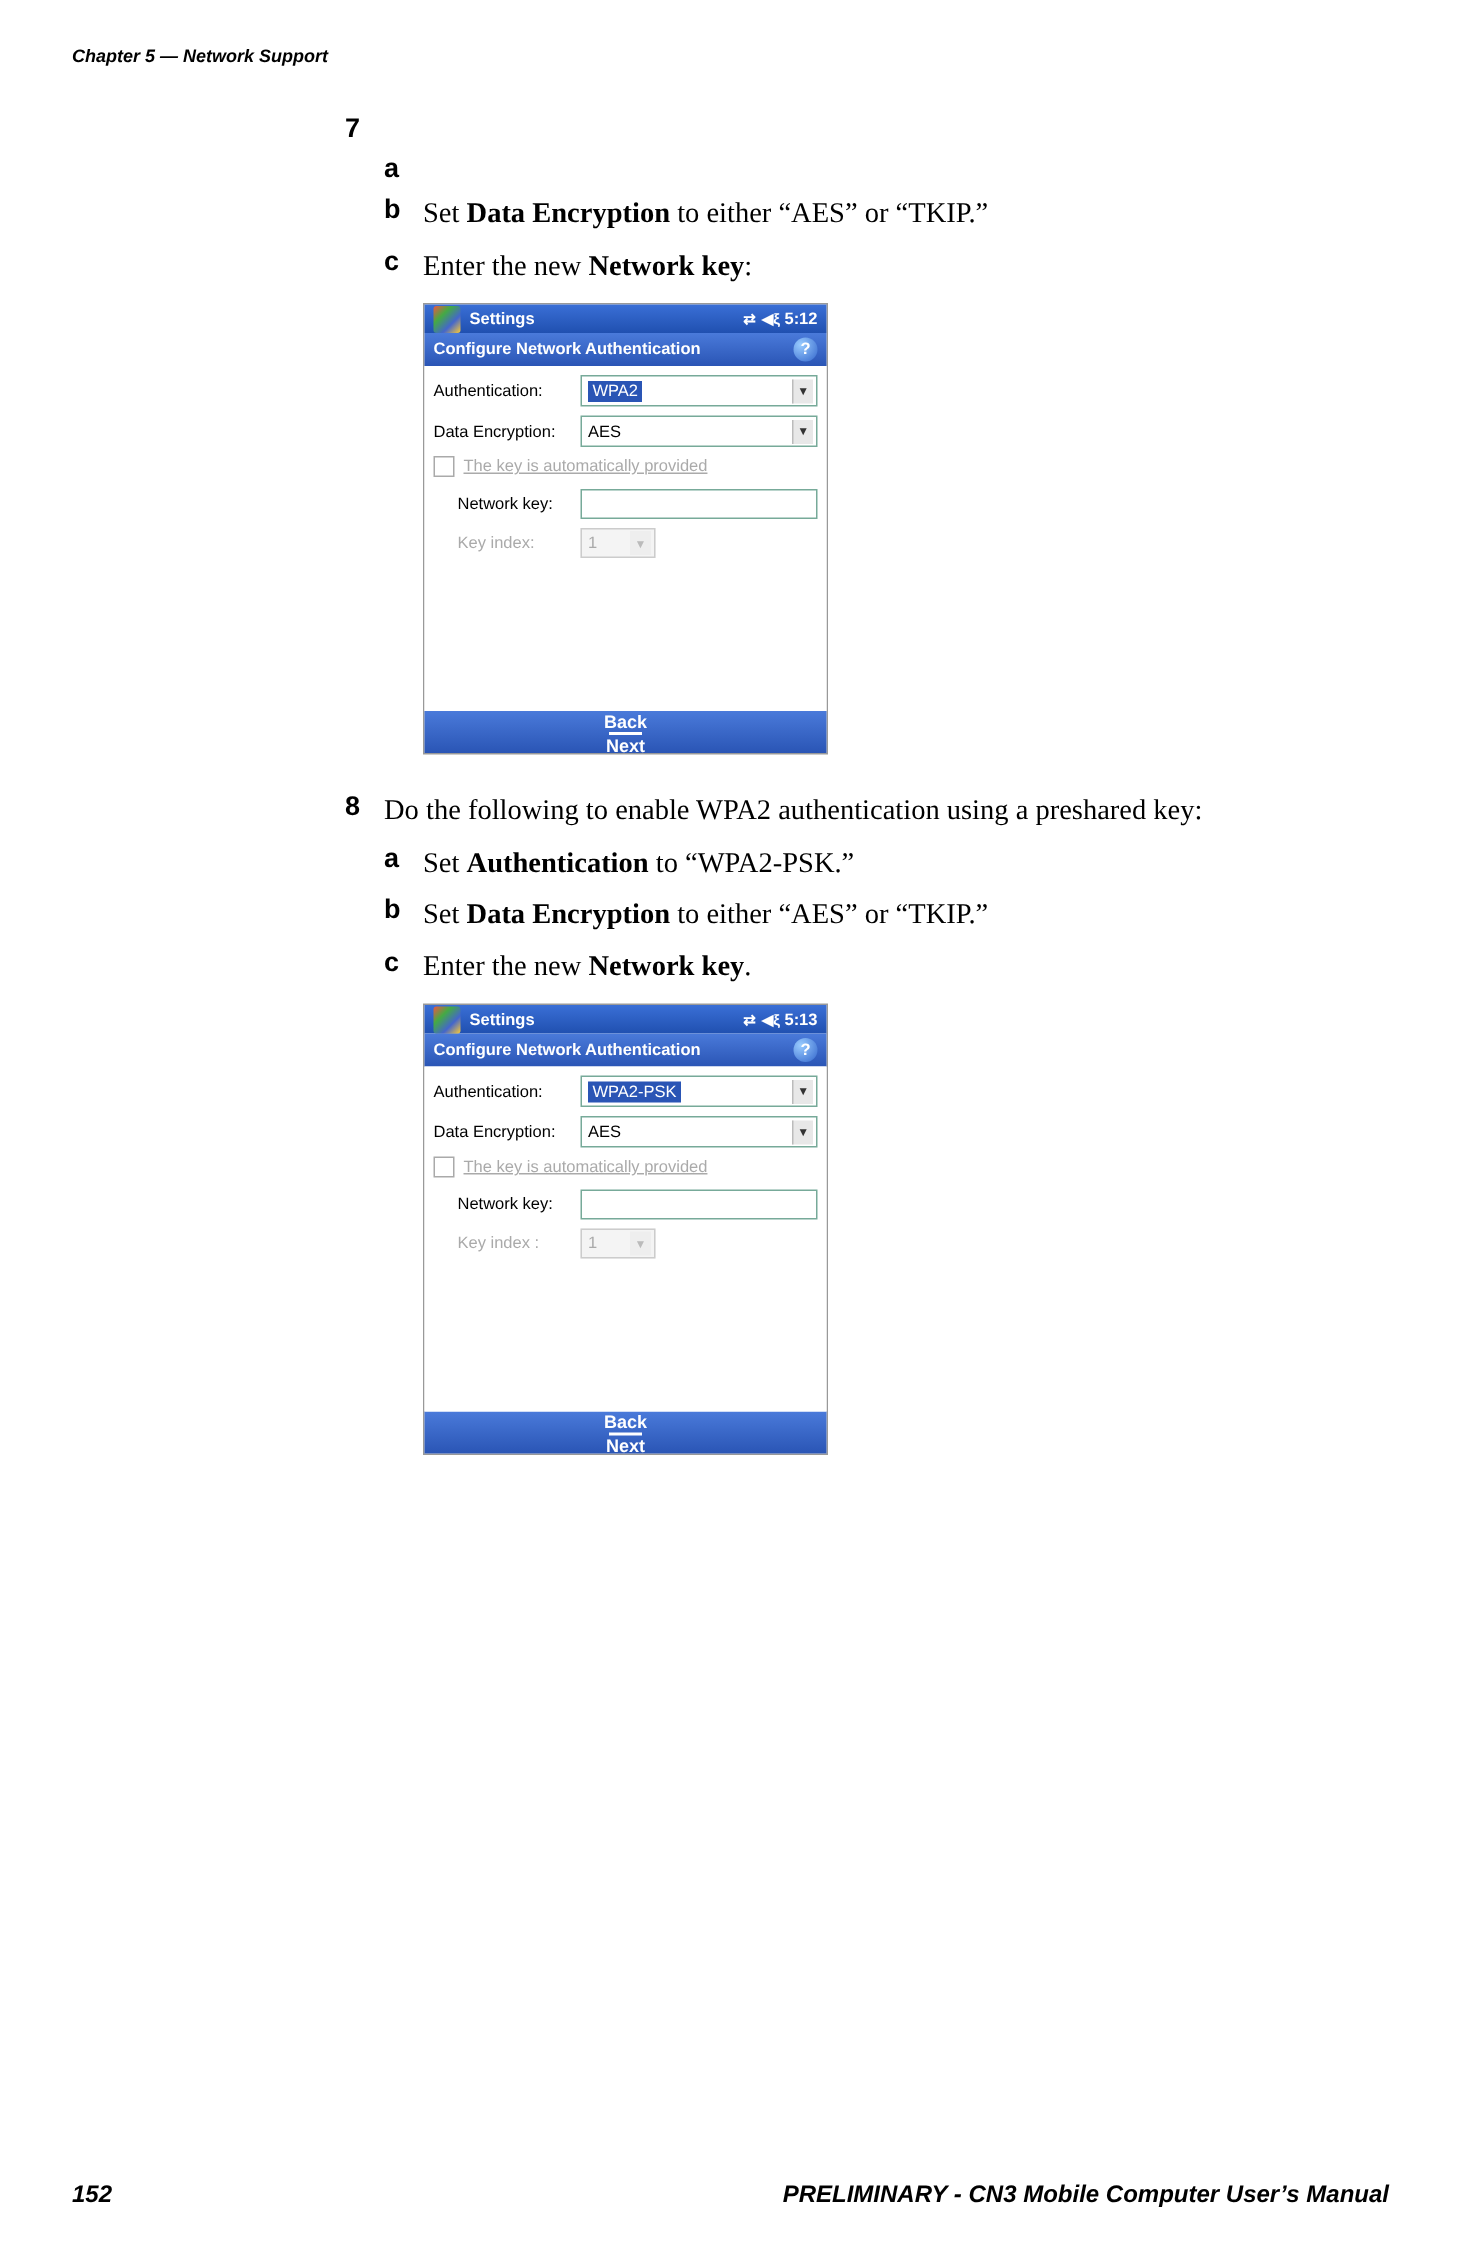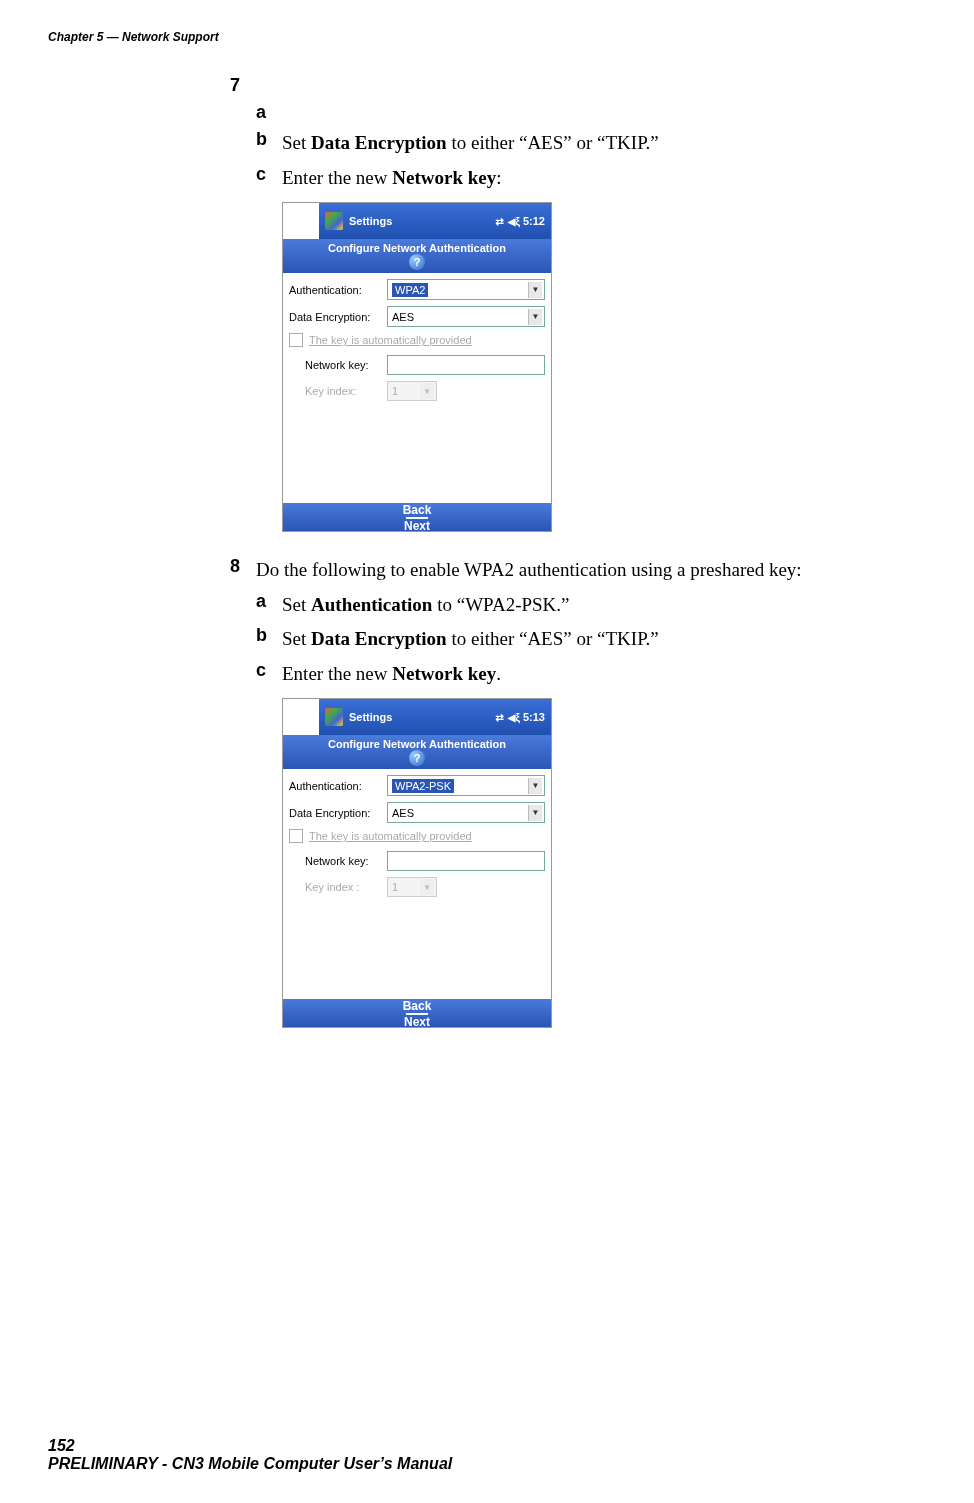--- a/index.html
+++ b/index.html
@@ -74,26 +74,25 @@
     .device {
       width: 270px;
       border: 1px solid #999;
       background: #fff;
       font-family: Tahoma, Arial, sans-serif;
       font-size: 11px;
     }
     .titlebar {
       background: linear-gradient(to bottom, #3a6fd6, #2050b0);
       color: #fff;
-      height: 36px;
+      height: 19px;
       display: flex;
       align-items: center;
       padding: 0 6px;
       font-weight: bold;
-      margin-left: 36px;
     }
     .tb-flag {
       width: 18px;
       height: 18px;
       background: linear-gradient(135deg, #e54,#4a4,#46c,#fc3);
       margin-right: 6px;
       border-radius: 2px;
     }
     .tb-title {
       flex: 1;
@@ -108,21 +107,20 @@
     }
     .subhead {
       background: linear-gradient(to bottom, #4a7ada, #2a55b5);
       color: #fff;
       padding: 3px 6px;
       display: flex;
       align-items: center;
       justify-content: space-between;
       font-weight: bold;
       font-size: 11px;
-      flex-direction: column;
     }
     .help-badge {
       width: 16px;
       height: 16px;
       background: radial-gradient(circle at 30% 30%, #9cf, #36c);
       border-radius: 50%;
       display: flex;
       align-items: center;
       justify-content: center;
       color: #fff;
@@ -240,21 +238,20 @@
       position: absolute;
       bottom: 30px;
       left: 48px;
       right: 48px;
       display: flex;
       justify-content: space-between;
       font-family: Arial, sans-serif;
       font-style: italic;
       font-weight: bold;
       font-size: 16px;
-      flex-direction: column;
     }
   </style>
 </head>
 <body>
 
 <div class="page-header">Chapter 5 — Network Support</div>
 
 <div class="main-content">
 
   <div class="step-row">

